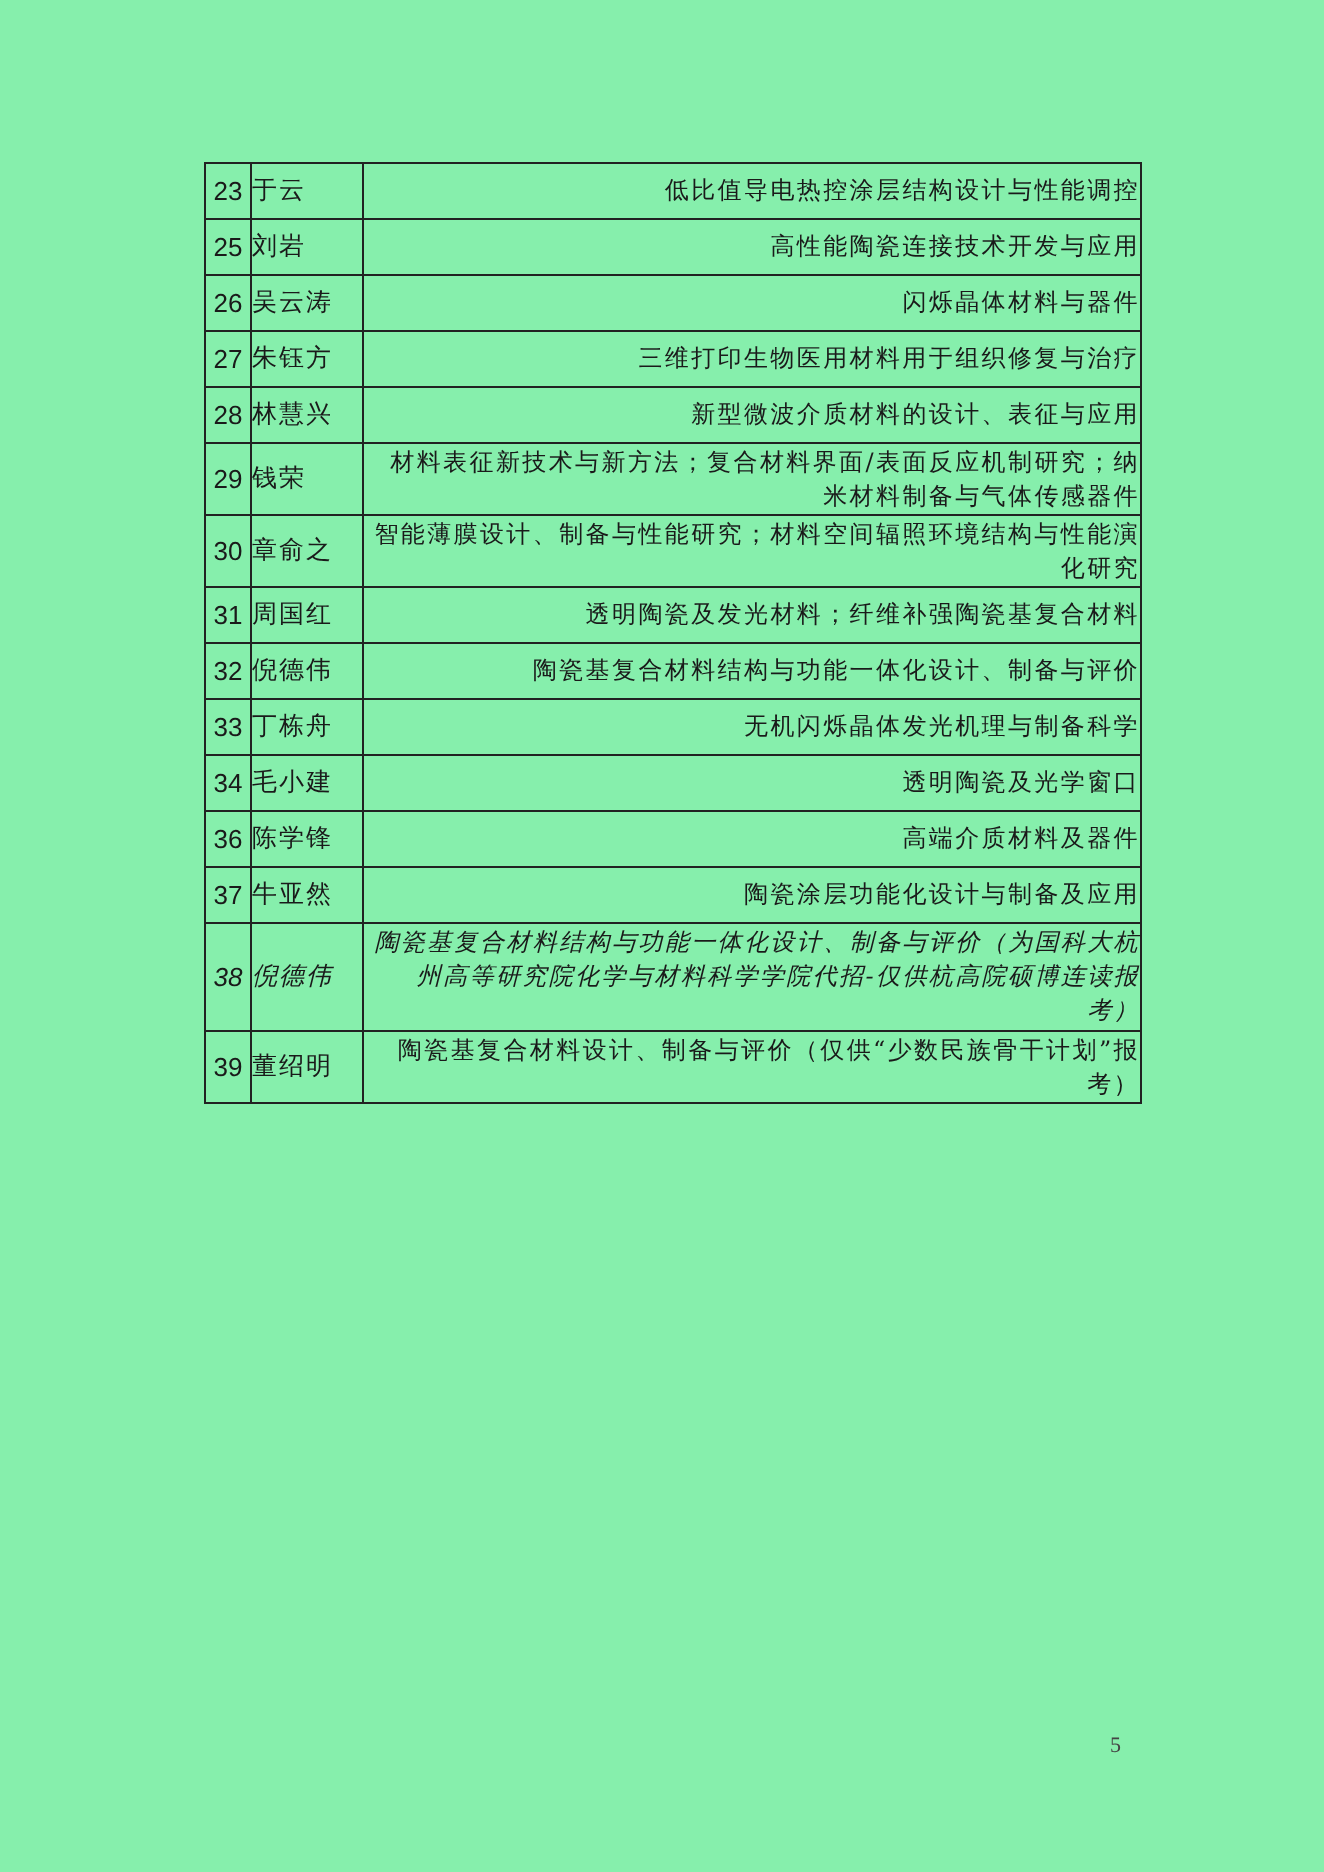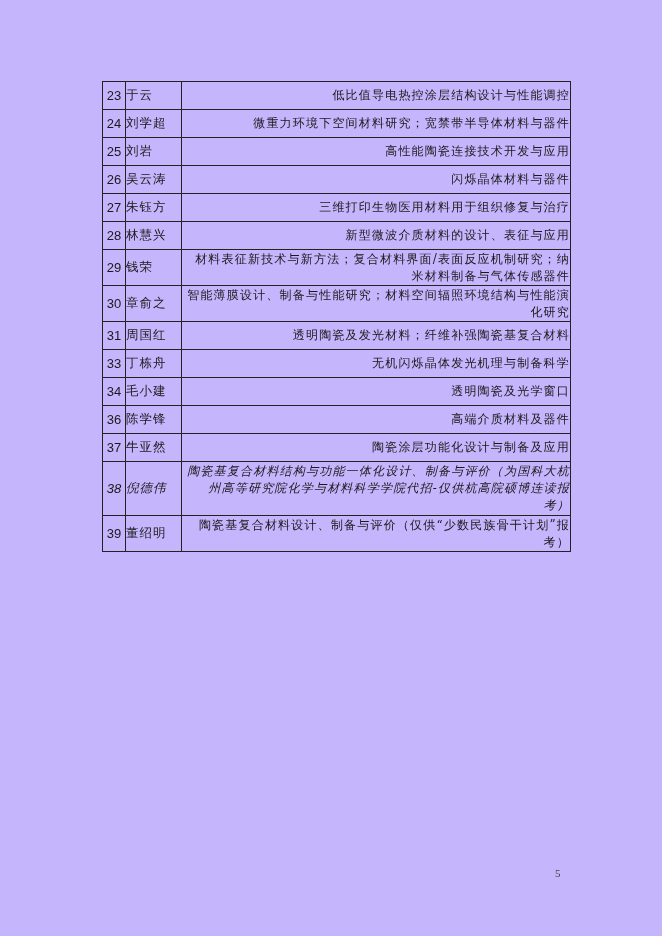--- a/index.html
+++ b/index.html
@@ -12,21 +12,21 @@
       height: 936px;
       position: relative;
       overflow: hidden;
       font-family: "DejaVu Serif", "Liberation Serif", serif;
       color: #1a1a1a;
     }
     .page {
       position: absolute;
       left: 0; top: 0;
       width: 662px; height: 936px;
-      background: #c4b5fd;
+      background: #86efac;
     }
     table.tutors {
       position: absolute;
       left: 102px;
       top: 81px;
       width: 468px;
       border-collapse: collapse;
       table-layout: fixed;
     }
     table.tutors td {
@@ -76,25 +76,20 @@
       <col class="c-name">
       <col class="c-dir">
     </colgroup>
     <tbody>
       <tr class="h1">
         <td class="no">23</td>
         <td class="name">于云</td>
         <td class="dir">低比值导电热控涂层结构设计与性能调控</td>
       </tr>
       <tr class="h1">
-        <td class="no">24</td>
-        <td class="name">刘学超</td>
-        <td class="dir">微重力环境下空间材料研究；宽禁带半导体材料与器件</td>
-      </tr>
-      <tr class="h1">
         <td class="no">25</td>
         <td class="name">刘岩</td>
         <td class="dir">高性能陶瓷连接技术开发与应用</td>
       </tr>
       <tr class="h1">
         <td class="no">26</td>
         <td class="name">吴云涛</td>
         <td class="dir">闪烁晶体材料与器件</td>
       </tr>
       <tr class="h1">
@@ -114,20 +109,25 @@
       </tr>
       <tr class="h2">
         <td class="no">30</td>
         <td class="name">章俞之</td>
         <td class="dir">智能薄膜设计、制备与性能研究；材料空间辐照环境结构与性能演化研究</td>
       </tr>
       <tr class="h1">
         <td class="no">31</td>
         <td class="name">周国红</td>
         <td class="dir">透明陶瓷及发光材料；纤维补强陶瓷基复合材料</td>
+      </tr>
+      <tr class="h1">
+        <td class="no">32</td>
+        <td class="name">倪德伟</td>
+        <td class="dir">陶瓷基复合材料结构与功能一体化设计、制备与评价</td>
       </tr>
       <tr class="h1">
         <td class="no">33</td>
         <td class="name">丁栋舟</td>
         <td class="dir">无机闪烁晶体发光机理与制备科学</td>
       </tr>
       <tr class="h1">
         <td class="no">34</td>
         <td class="name">毛小建</td>
         <td class="dir">透明陶瓷及光学窗口</td>

